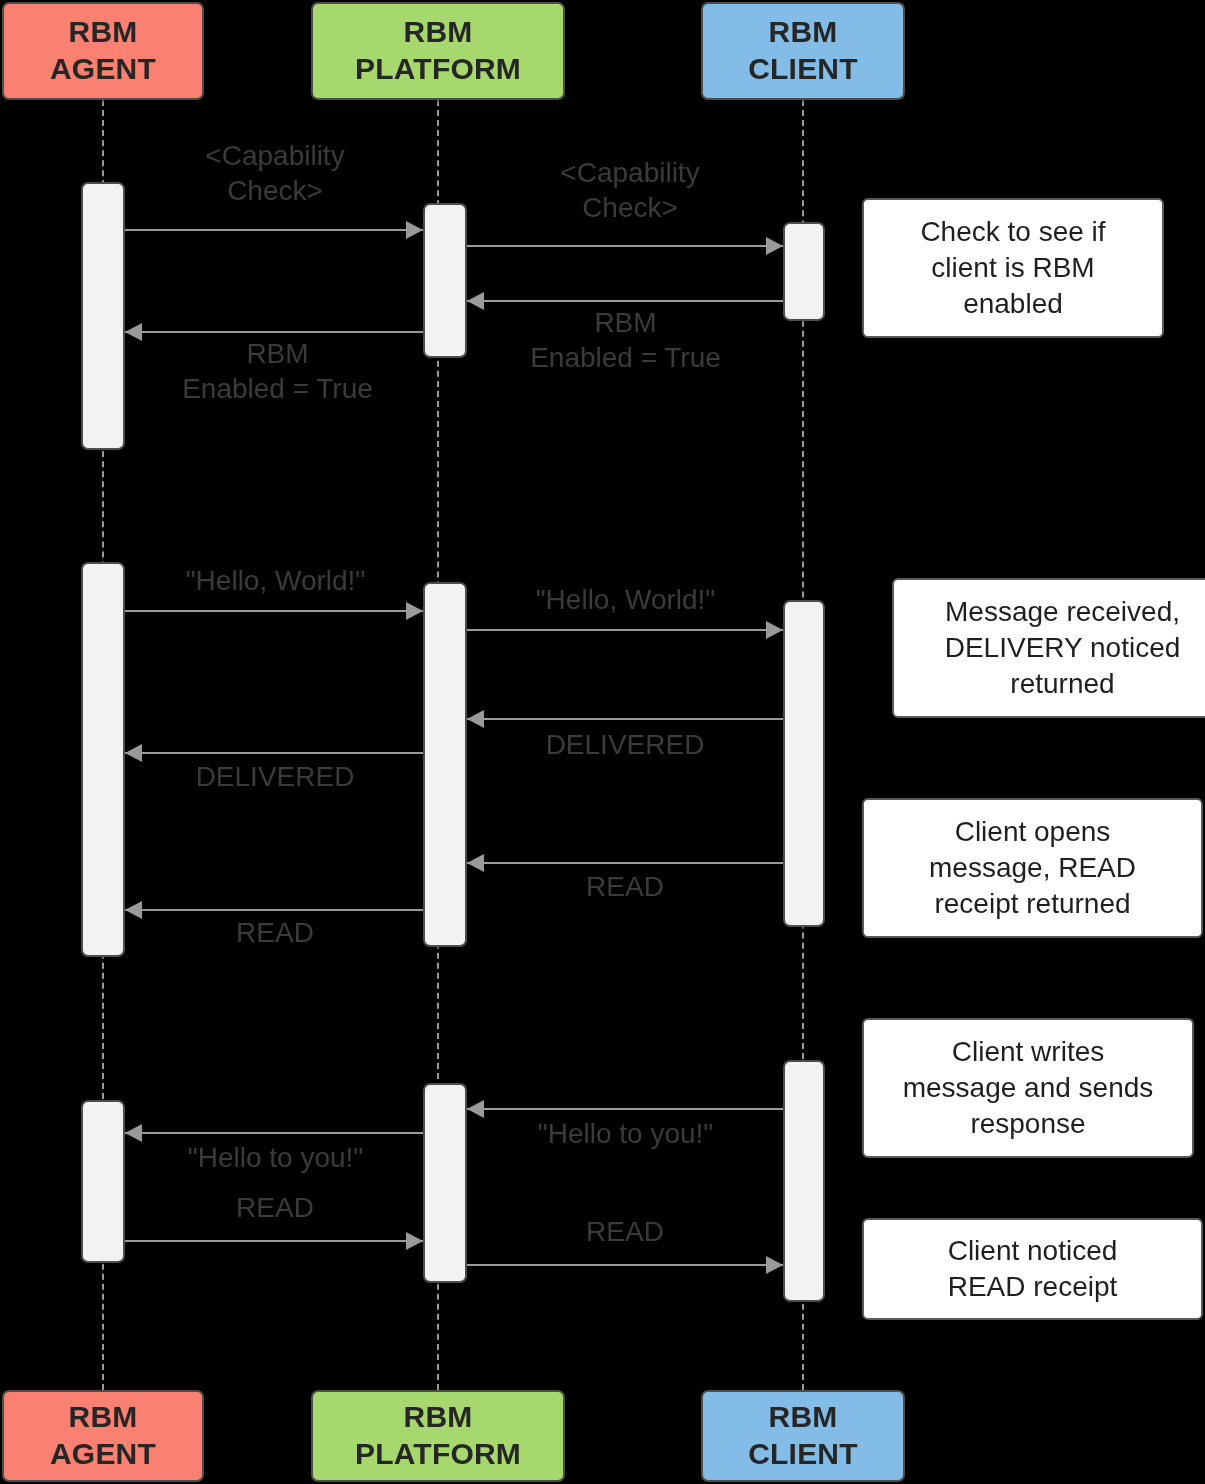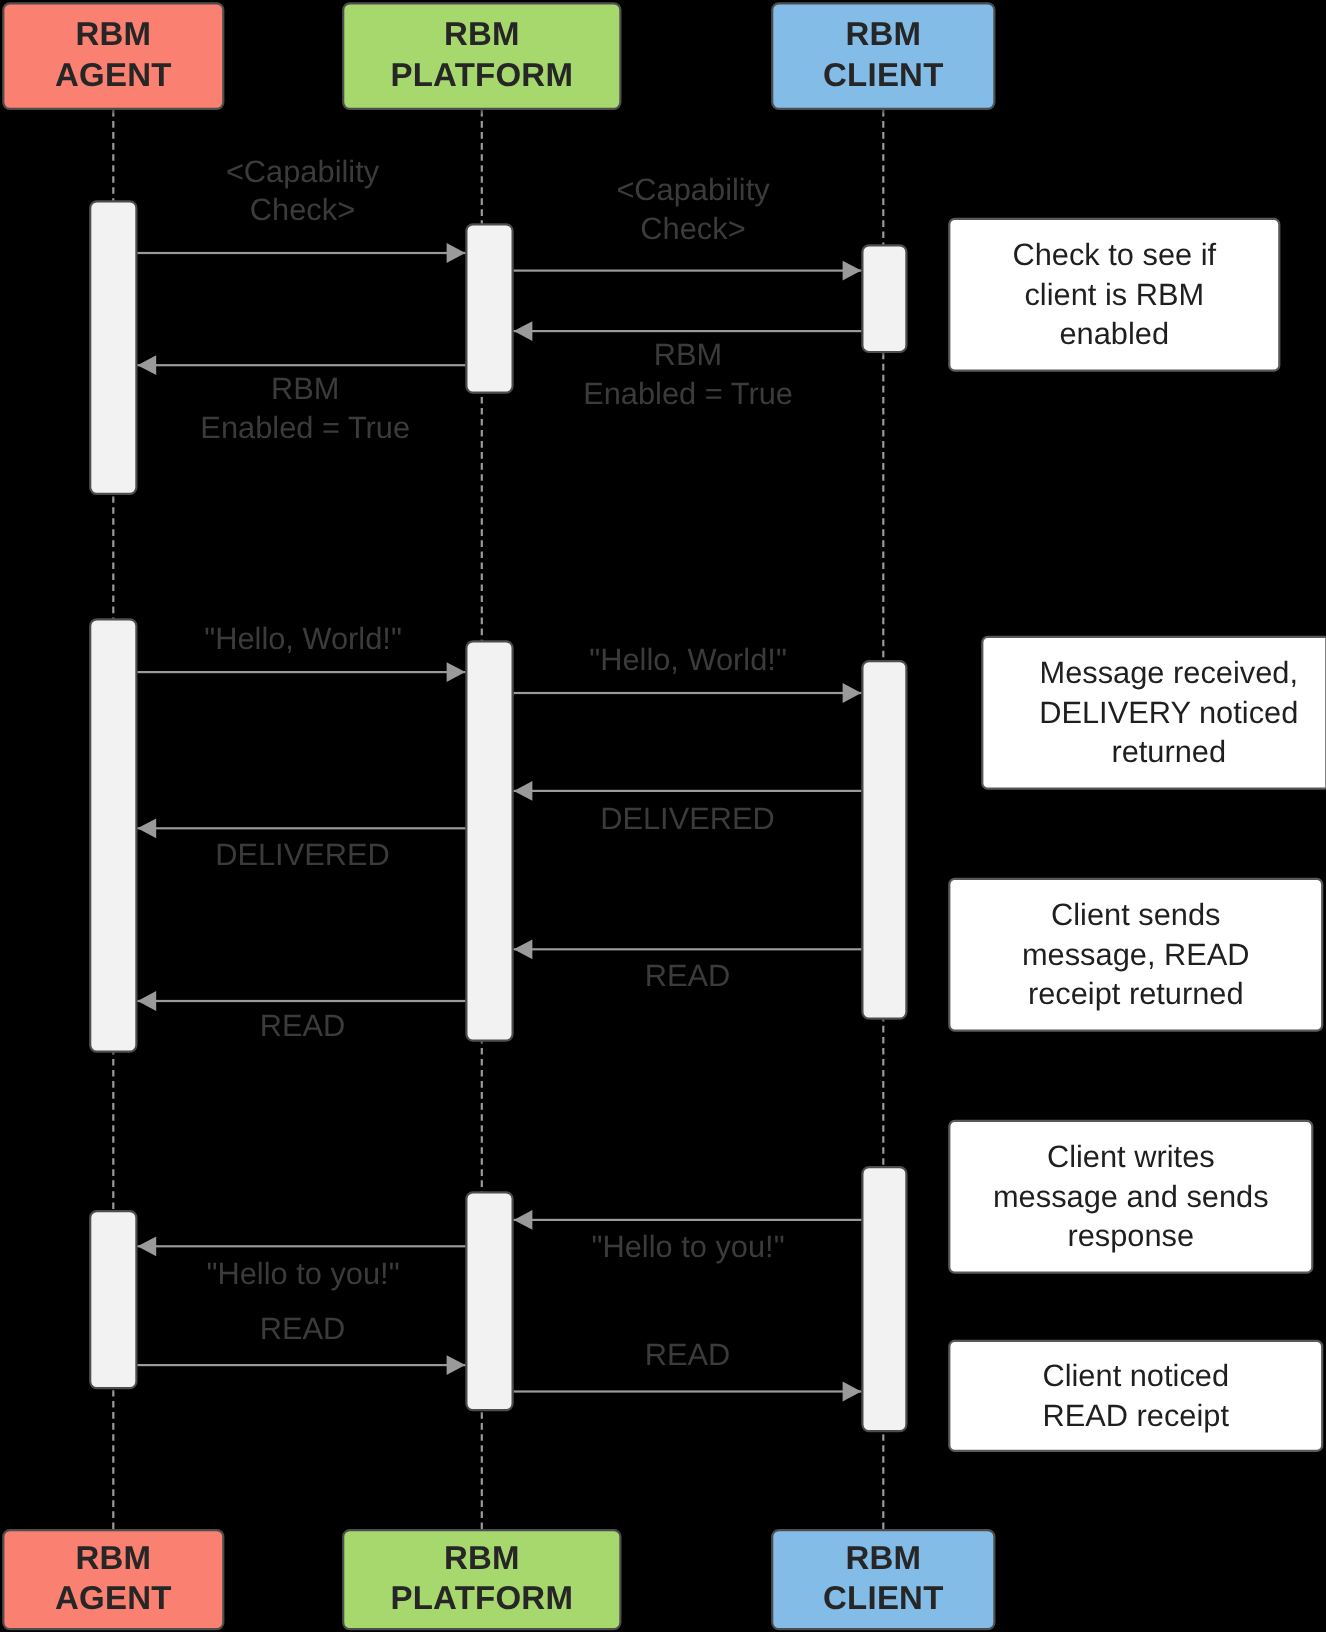--- a/index.html
+++ b/index.html
@@ -169,21 +169,21 @@
       <div class="arrowhead right" style="top: 1256px; left: 766px;"></div>
       <div class="msg-label" style="left: 500px; top: 1214px; width: 250px;">READ</div>
     </div>
   <div id="notes-layer">
       <div class="note" style="left: 862px; top: 198px; width: 302px; height: 140px;"><span>Check to see if
 client is RBM
 enabled</span></div>
       <div class="note" style="left: 892px; top: 578px; width: 341px; height: 140px;"><span>Message received,
 DELIVERY noticed
 returned</span></div>
-      <div class="note" style="left: 862px; top: 798px; width: 341px; height: 140px;"><span>Client sends
+      <div class="note" style="left: 862px; top: 798px; width: 341px; height: 140px;"><span>Client opens
 message, READ
 receipt returned</span></div>
       <div class="note" style="left: 862px; top: 1018px; width: 332px; height: 140px;"><span>Client writes
 message and sends
 response</span></div>
       <div class="note" style="left: 862px; top: 1218px; width: 341px; height: 102px;"><span>Client noticed
 READ receipt</span></div>
     </div>
   <div id="participants-layer">
       <div class="participant" style="left: 2px; top: 2px; width: 202px; height: 98px; background: rgb(250, 128, 114);">

